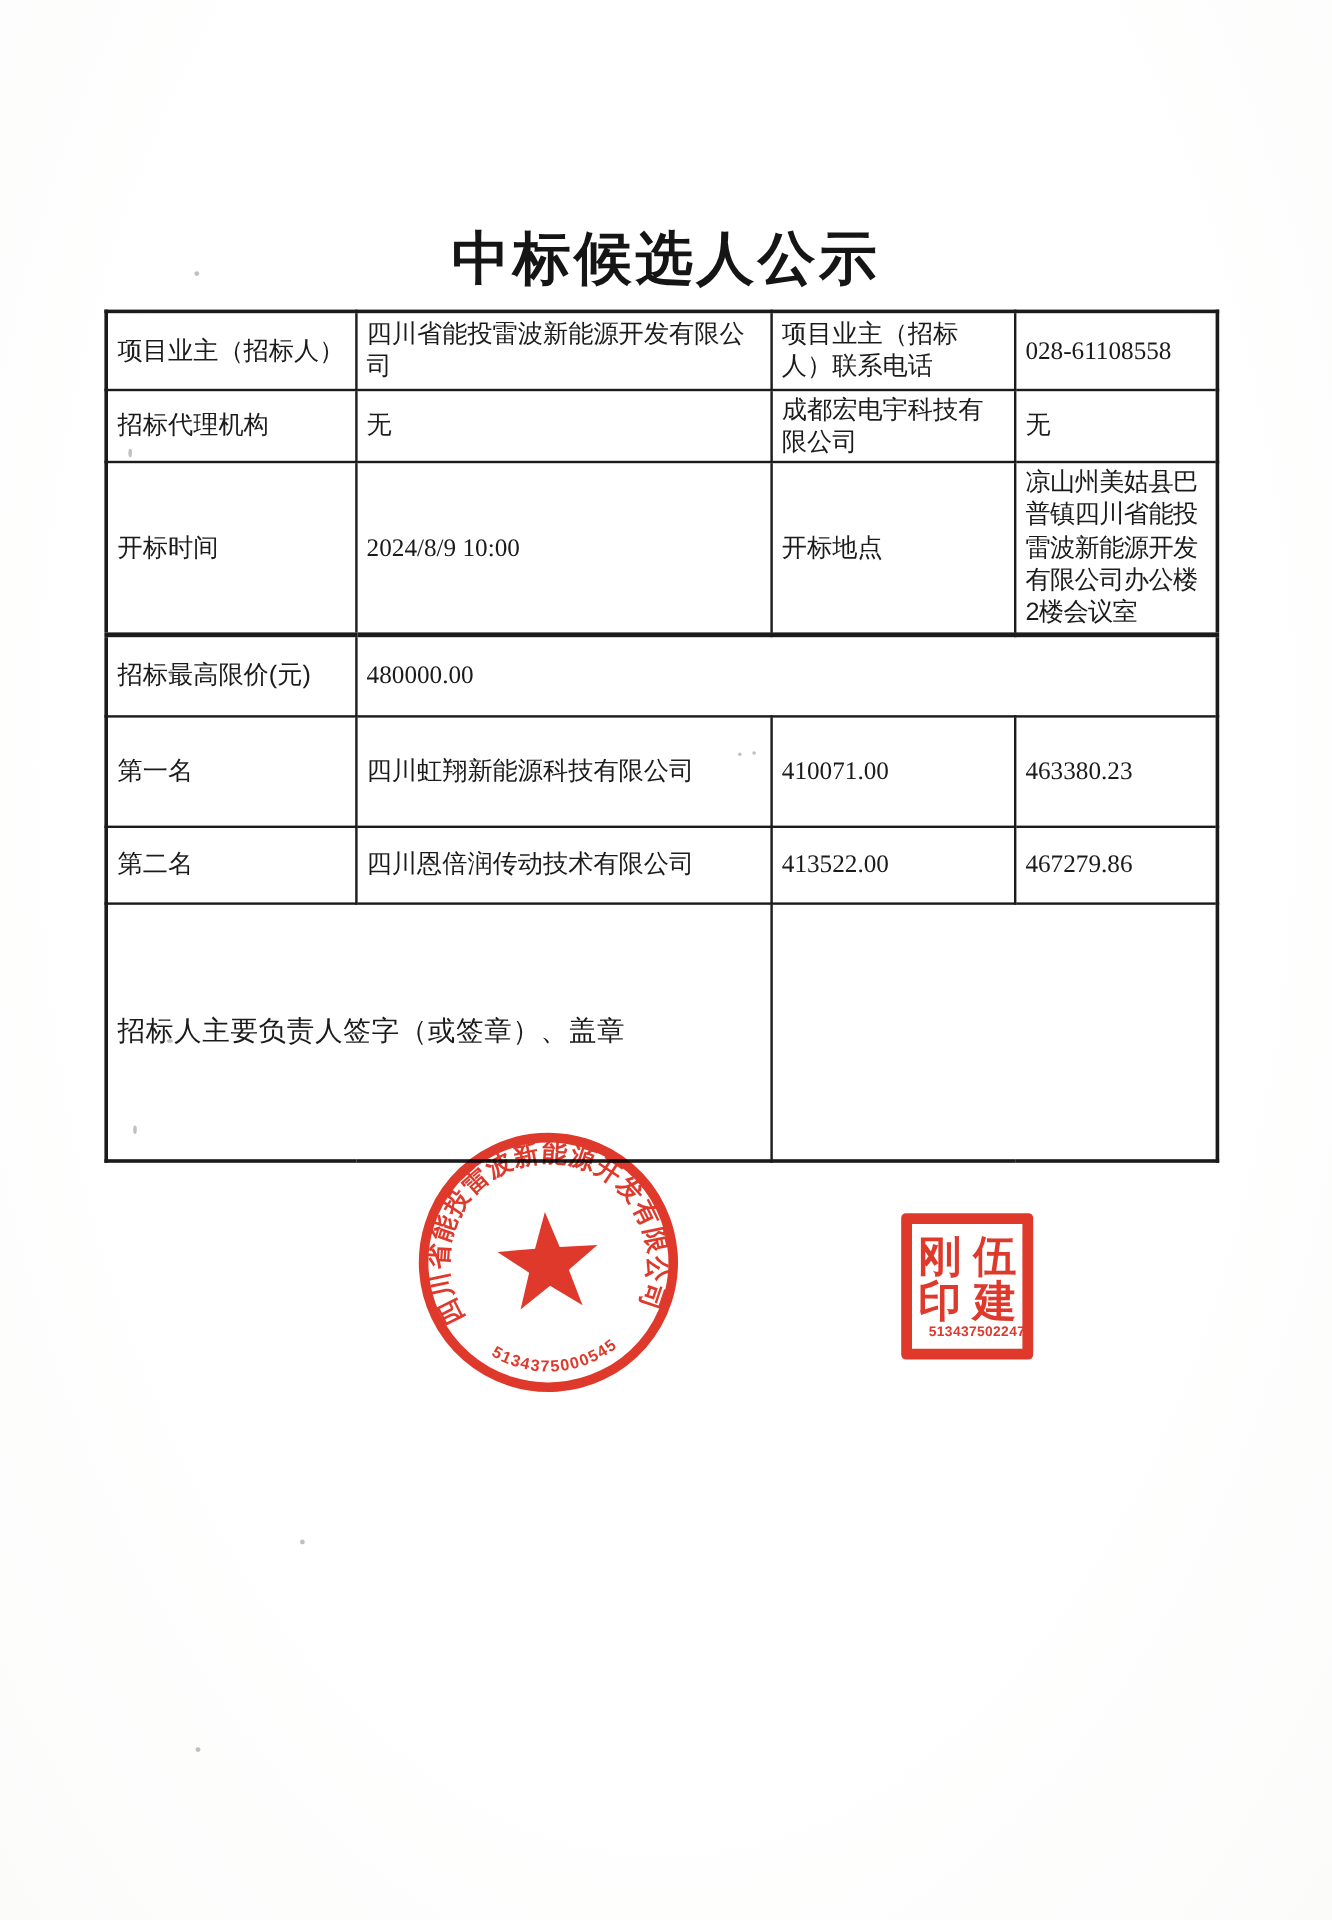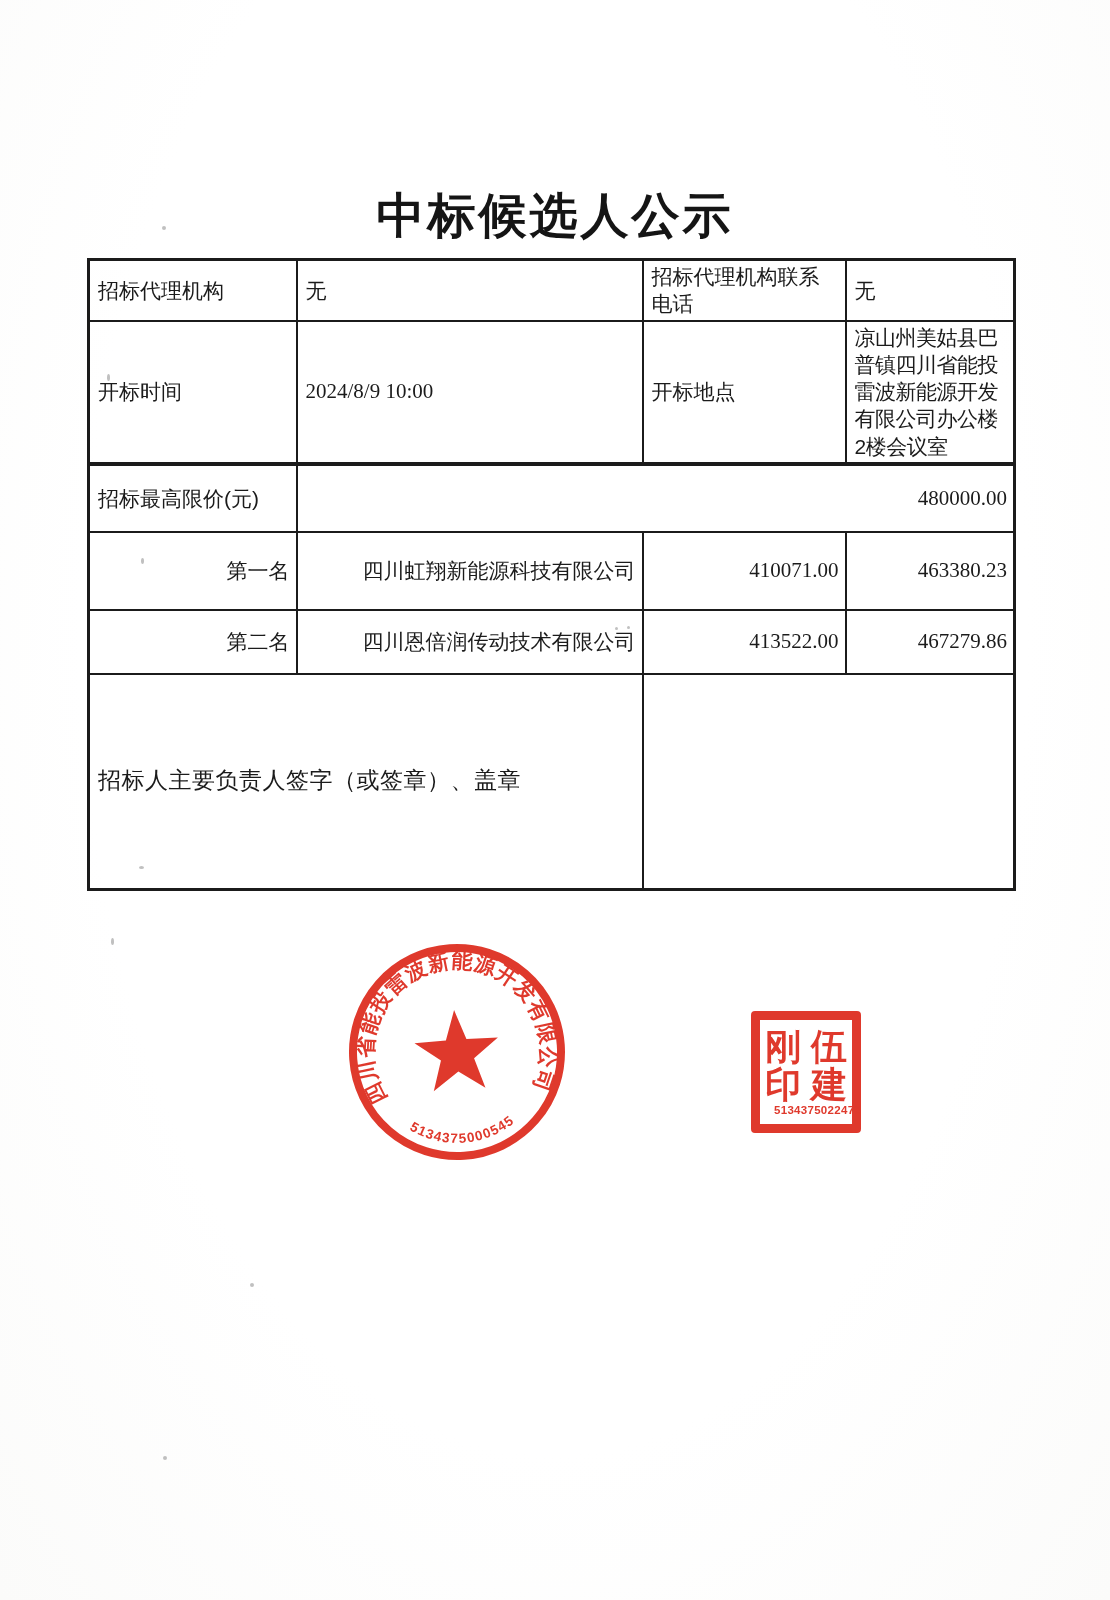--- a/index.html
+++ b/index.html
@@ -25,21 +25,21 @@
   table.doc td{
     border:2px solid #1b1b1b;
     vertical-align:middle;
     font-size:21px;line-height:1.3;
     padding:2px 6px 2px 8px;
     overflow:hidden;
   }
   tr.thick td{border-top-width:4px;}
   td.narrow{padding-right:44px;}
   td.narrow8{padding-right:16px;}
-  td.ctr{text-align:right;padding:2px 4px;}
+  td.ctr{text-align:left;padding:2px 4px;}
   td.num{font-family:"Liberation Serif", serif;}
   td.owner-val{padding-right:22px;}
   td.addr{font-size:19px;line-height:1.32;padding:3px 4px;letter-spacing:-0.5px;}
   td.sig-cell{position:relative;padding:0 0 0 62px;}
   .sig-text{font-size:23px;letter-spacing:0.5px;}
   
   .stamp{position:absolute;mix-blend-mode:multiply;opacity:.93;pointer-events:none;}
   .stamp-round{left:341px;top:936px;width:232px;height:232px;transform:rotate(-4deg);}
   .stamp-square{
     left:751px;top:1011px;width:110px;height:122px;
@@ -63,37 +63,43 @@
   <h1 class="title">中标候选人公示</h1>
 
   <table class="doc">
     <colgroup>
       <col style="width:208px">
         <col style="width:346px">
         <col style="width:203px">
         <col style="width:169px">
     </colgroup>
     <tbody>
+      <tr style="height:65px">
+        <td class="narrow">项目业主（招标人）</td>
+        <td class="owner-val">四川省能投雷波新能源开发有限公司</td>
+        <td class="narrow">项目业主（招标人）联系电话</td>
+        <td class="num">028-61108558</td>
+      </tr>
       <tr style="height:51px">
         <td>招标代理机构</td>
         <td>无</td>
-        <td class="narrow8">招标代理机构联系电话</td>
+        <td class="narrow8">成都宏电宇科技有限公司</td>
         <td>无</td>
       </tr>
       <tr style="height:121px">
         <td>开标时间</td>
         <td class="num">2024/8/9 10:00</td>
         <td>开标地点</td>
         <td class="addr">凉山州美姑县巴普镇四川省能投雷波新能源开发有限公司办公楼2楼会议室</td>
       </tr>
       <tr class="thick" style="height:68px">
         <td>招标最高限价(元)</td>
         <td colspan="3" class="ctr num">480000.00</td>
       </tr>
-      <tr style="height:78px">
+      <tr style="height:92px">
         <td class="ctr">第一名</td>
         <td class="ctr">四川虹翔新能源科技有限公司</td>
         <td class="ctr num">410071.00</td>
         <td class="ctr num">463380.23</td>
       </tr>
       <tr style="height:64px">
         <td class="ctr">第二名</td>
         <td class="ctr">四川恩倍润传动技术有限公司</td>
         <td class="ctr num">413522.00</td>
         <td class="ctr num">467279.86</td>

